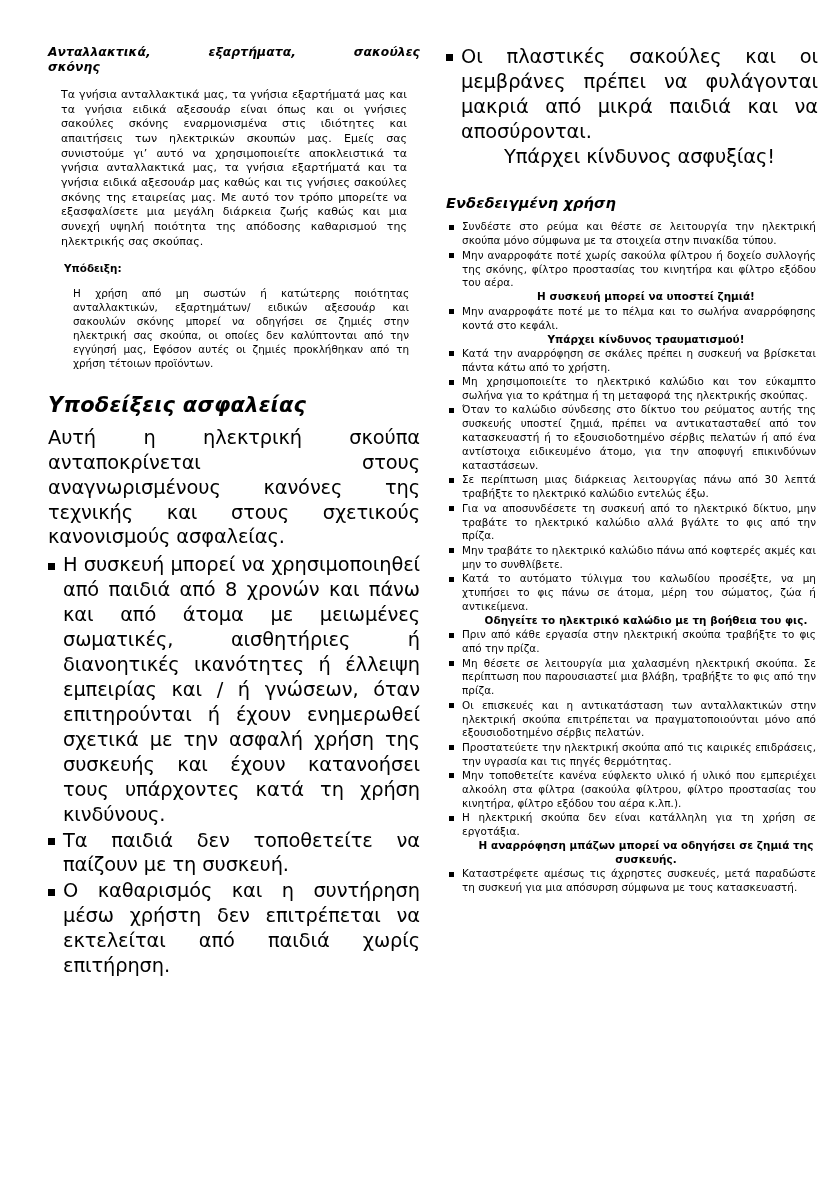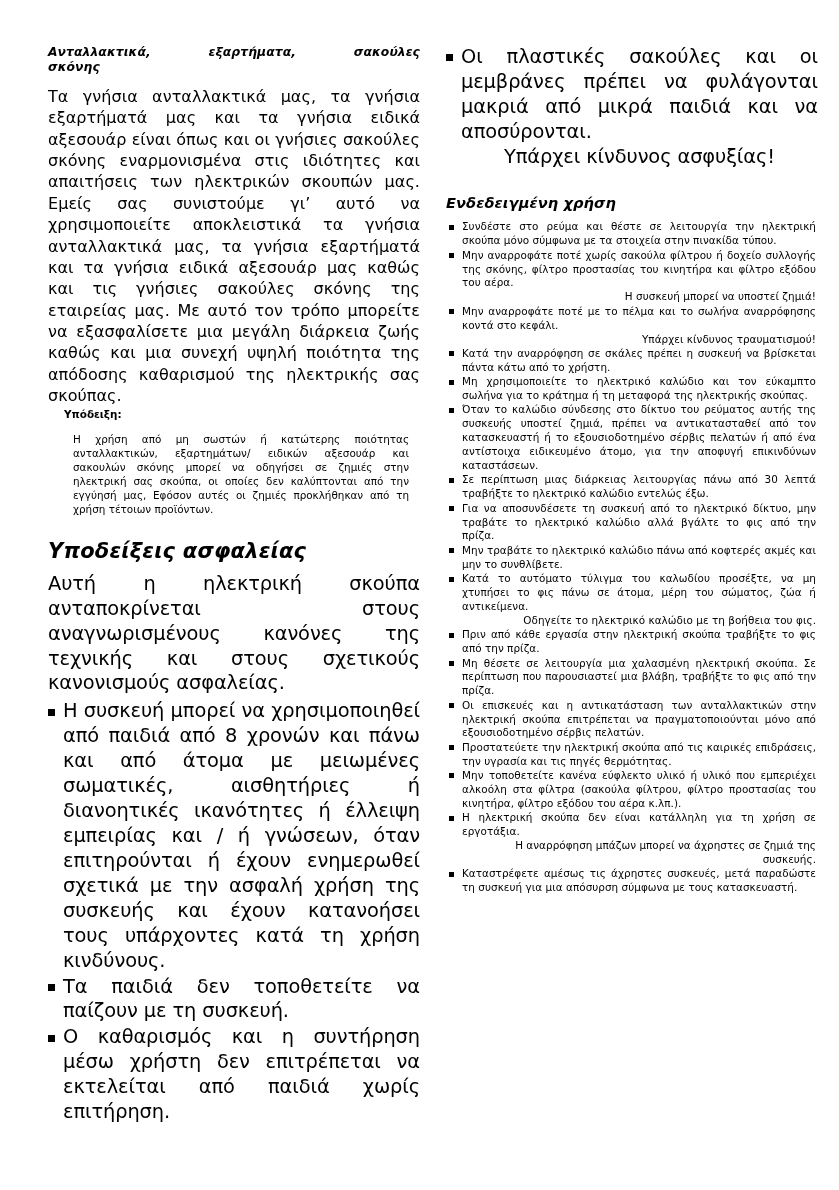--- a/index.html
+++ b/index.html
@@ -43,24 +43,24 @@
     text-align: justify;
     text-align-last: justify;
     margin: 0 0 11px 0;
     letter-spacing: 0.1px;
   }
   .h-sub .nowrap-last {
     display: block;
     text-align: right;
   }
   .p-small {
-    font-size: 16px;
-    line-height: 1.335;
-    text-align: justify;
-    margin: 0;
+    font-size: 11px;
+    line-height: 1.335;
+    text-align: justify;
+    margin: 13px;
     letter-spacing: 0.05px;
   }
   .note-block {
     margin-top: 2px;
     padding-left: 14px;
   }
   .note-title {
     font-size: 10.4px;
     font-weight: bold;
     line-height: 1.335;
@@ -162,21 +162,22 @@
     left: 1px;
     top: 0.42em;
     width: 5px;
     height: 5px;
     background: #000;
     display: block;
   }
   ul.small-list > li .subnote {
     display: block;
     padding-left: 14px;
-    text-align: right;
+    text-align: center;
+    font-weight: bold;
   }
 </style>
 </head>
 <body>
 
 <div class="page">
   <div class="columns">
 
     <div class="col">
 
@@ -231,19 +232,19 @@
         <li><span class="sq"></span><span>Όταν το καλώδιο σύνδεσης στο δίκτυο του ρεύματος αυτής της συσκευής υποστεί ζημιά, πρέπει να αντικατασταθεί από τον κατασκευαστή ή το εξουσιοδοτημένο σέρβις πελατών ή από ένα αντίστοιχα ειδικευμένο άτομο, για την αποφυγή επικινδύνων καταστάσεων.</span></li>
         <li><span class="sq"></span><span>Σε περίπτωση μιας διάρκειας λειτουργίας πάνω από 30 λεπτά τραβήξτε το ηλεκτρικό καλώδιο εντελώς έξω.</span></li>
         <li><span class="sq"></span><span>Για να αποσυνδέσετε τη συσκευή από το ηλεκτρικό δίκτυο, μην τραβάτε το ηλεκτρικό καλώδιο αλλά βγάλτε το φις από την πρίζα.</span></li>
         <li><span class="sq"></span><span>Μην τραβάτε το ηλεκτρικό καλώδιο πάνω από κοφτερές ακμές και μην το συνθλίβετε.</span></li>
         <li><span class="sq"></span><span>Κατά το αυτόματο τύλιγμα του καλωδίου προσέξτε, να μη χτυπήσει το φις πάνω σε άτομα, μέρη του σώματος, ζώα ή αντικείμενα.</span><span class="subnote">Οδηγείτε το ηλεκτρικό καλώδιο με τη βοήθεια του φις.</span></li>
         <li><span class="sq"></span><span>Πριν από κάθε εργασία στην ηλεκτρική σκούπα τραβήξτε το φις από την πρίζα.</span></li>
         <li><span class="sq"></span><span>Μη θέσετε σε λειτουργία μια χαλασμένη ηλεκτρική σκούπα. Σε περίπτωση που παρουσιαστεί μια βλάβη, τραβήξτε το φις από την πρίζα.</span></li>
         <li><span class="sq"></span><span>Οι επισκευές και η αντικατάσταση των ανταλλακτικών στην ηλεκτρική σκούπα επιτρέπεται να πραγματοποιούνται μόνο από εξουσιοδοτημένο σέρβις πελατών.</span></li>
         <li><span class="sq"></span><span>Προστατεύετε την ηλεκτρική σκούπα από τις καιρικές επιδράσεις, την υγρασία και τις πηγές θερμότητας.</span></li>
         <li><span class="sq"></span><span>Μην τοποθετείτε κανένα εύφλεκτο υλικό ή υλικό που εμπεριέχει αλκοόλη στα φίλτρα (σακούλα φίλτρου, φίλτρο προστασίας του κινητήρα, φίλτρο εξόδου του αέρα κ.λπ.).</span></li>
-        <li><span class="sq"></span><span>Η ηλεκτρική σκούπα δεν είναι κατάλληλη για τη χρήση σε εργοτάξια.</span><span class="subnote">Η αναρρόφηση μπάζων μπορεί να άχρηστες σε ζημιά της συσκευής.</span></li>
+        <li><span class="sq"></span><span>Η ηλεκτρική σκούπα δεν είναι κατάλληλη για τη χρήση σε εργοτάξια.</span><span class="subnote">Η αναρρόφηση μπάζων μπορεί να οδηγήσει σε ζημιά της συσκευής.</span></li>
         <li><span class="sq"></span><span>Καταστρέφετε αμέσως τις άχρηστες συσκευές, μετά παραδώστε τη συσκευή για μια απόσυρση σύμφωνα με τους κατασκευαστή.</span></li>
       </ul>
     </div>
 
   </div>
 </div>
 
 </body></html>

